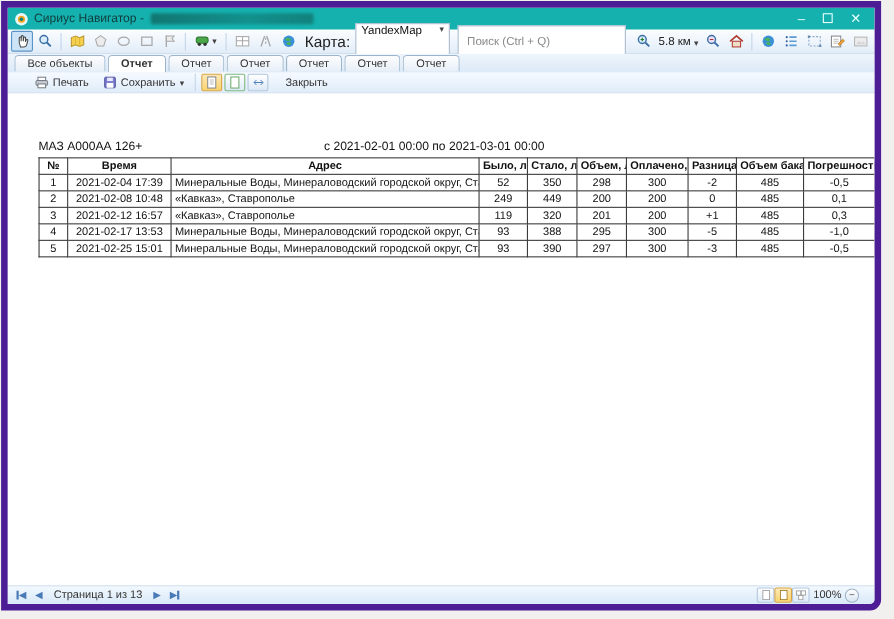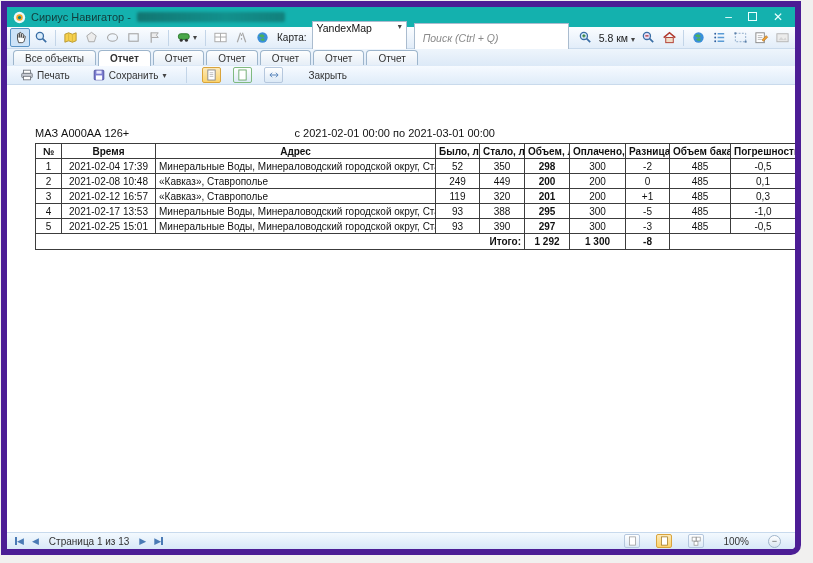--- a/index.html
+++ b/index.html
@@ -24,64 +24,64 @@
   .menu-item { padding:0 8px; }
   .menubar-right { margin-left:auto; display:flex; align-items:center; gap:4px; padding-right:5px; font-size:10.5px; color:#222; }
 
   
   .toolbar { height:22px; background:linear-gradient(#fbfdff,#e2edf9); border-bottom:1px solid #c9daec;
              display:flex; align-items:center; gap:1px; padding:0 3px; flex:none; }
   .tbtn { width:20px; height:19px; display:flex; align-items:center; justify-content:center; border-radius:2px; flex:none; }
   .tbtn.pressed { border:1px solid #5a93c5; background:#cde3f8; }
   .vsep { width:1px; height:16px; background:#c3d5e8; margin:0 3px; flex:none; }
   .caret { font-size:8px; color:#444; margin-left:1px; }
-  .map-label { font-size:10px; color:#222; margin:0 4px 0 4px; white-space:nowrap;text-align:center; }
+  .map-label { font-size:14px; color:#222; margin:0 4px 0 4px; white-space:nowrap;text-align:center; }
   .map-select { width:146px; height:34px; background:#fff; border:1px solid #aabccf; display:flex; align-items:flex-start;
                 font-size:10.5px; color:#111; padding:0 4px; justify-content:space-between; }
   .search-input { flex:1; height:30px; margin:0 6px; border:1px solid #aabccf; font-size:10.5px; padding:0 8px;
-                  font-family:"Liberation Sans",sans-serif; color:#333;font-style:italic; }
+                  font-family:"Liberation Sans",sans-serif; color:#333; }
   .search-input::placeholder { color:#8a8a8a; }
   .scale-box { display:flex; align-items:flex-end; font-size:10.5px; color:#222; gap:2px; padding:0 2px; white-space:nowrap; }
 
   
   .tabrow { height:17px; background:linear-gradient(#eef5fc,#dcE9f7); display:flex; align-items:center; padding-left:6px; flex:none; }
   .tab { height:15px; display:flex; align-items:center; padding:0 11px; font-size:10px; color:#333;
          border:1px solid #9db5cc; border-bottom:none; border-radius:4px 4px 0 0; margin-right:2px;
          background:linear-gradient(#fdfefe,#e6eef7); white-space:nowrap; }
   .tab.active { background:#fff; font-weight:bold; height:16px; }
 
   
   .rtoolbar { height:19px; background:linear-gradient(#f6faff,#dfecf9); border-bottom:1px solid #c9daec;
-              display:flex; align-items:center; padding:0 8px; gap:12px; font-size:10px; color:#333; flex:none; }
+              display:flex; align-items:center; padding:0 19px; gap:2px; font-size:10px; color:#333; flex:none; }
   .rtb { display:flex; align-items:center; gap:3px; padding:1px 5px; border-radius:2px; white-space:nowrap; }
   .sqbtn { width:19px; height:16px; border:1px solid #b5c7dd; border-radius:2px;
            background:linear-gradient(#ffffff,#dce9f6); display:flex; align-items:center; justify-content:center; flex:none; }
   .sqbtn.active { background:linear-gradient(#fde9b8,#fbd36b); border-color:#d9a43c; }
   .sqbtn.green { border-color:#7fba7f; }
 
   
   .report { flex:1; background:#fff; position:relative; overflow:hidden; }
   .report-head { display:flex; align-items:baseline; margin:42px 25px 0 28px; font-size:11px; color:#111; }
   .veh { width:230px; }
   .rep-title { flex:1; text-align:center; font-weight:bold; font-size:11.5px; }
   .period { width:230px; text-align:right; }
 
   table.rep { border-collapse:collapse; table-layout:fixed; width:760px; margin:4px 0 0 28px; font-size:10px; color:#111; }
   table.rep th, table.rep td { border:1px solid #3c3c3c; padding:1px 3px; height:15px; overflow:hidden; white-space:nowrap; }
   table.rep th { font-weight:bold; text-align:center; }
-  td.c { text-align:center; } td.l { text-align:left; } td.r { text-align:right; } .b { font-weight:bold; }
+  td.c { text-align:center; } td.l { text-align:left; } td.r { text-align:right; } .b { font-weight:normal; }
   tr.totals td { height:16px; }
 
   
   .statusbar { height:17px; background:linear-gradient(#f3f9fe,#d8e8f8); border-top:1px solid #c8daed;
                display:flex; align-items:center; font-size:10px; color:#333; padding:0 4px; flex:none; }
   .nav-btn { color:#4a7ab5; font-size:9px; padding:0 4px; display:flex; align-items:center; }
   .nav-btn .bar { display:inline-block; width:2px; height:8px; background:#4a7ab5; }
   .page-label { padding:0 6px; white-space:nowrap; }
-  .status-right { margin-left:auto; display:flex; align-items:center; gap:16px; padding-right:10px; }
+  .status-right { margin-left:auto; display:flex; align-items:center; gap:0; padding-right:10px; }
   .zoom-pct { padding:0 3px; }
   .minus-btn { width:13px; height:13px; border-radius:50%; border:1px solid #9fb4c9;
                background:linear-gradient(#fff,#d8e4f0); display:flex; align-items:center; justify-content:center;
                font-size:9px; color:#555; }
   svg.ic { display:block; }
 </style>
 </head>
 <body>
 
 <div class="window">
@@ -373,27 +373,20 @@
           <td class="c">5</td>
           <td class="c">2021-02-25 15:01</td>
           <td class="l">Минеральные Воды, Минераловодский городской округ, Ставрополье</td>
           <td class="c">93</td>
           <td class="c">390</td>
           <td class="c b">297</td>
           <td class="c">300</td>
           <td class="c">-3</td>
           <td class="c">485</td>
           <td class="c">-0,5</td>
-        </tr>
-        <tr class="totals">
-          <td colspan="5" class="r b">Итого:</td>
-          <td class="c b">1 292</td>
-          <td class="c b">1 300</td>
-          <td class="c b">-8</td>
-          <td colspan="2"></td>
         </tr>
       </tbody>
     </table>
   </div>
 
   <div class="statusbar">
     <span class="nav-btn"><span class="bar"></span>◀</span>
     <span class="nav-btn">◀</span>
     <span class="page-label">Страница 1 из 13</span>
     <span class="nav-btn">▶</span>

